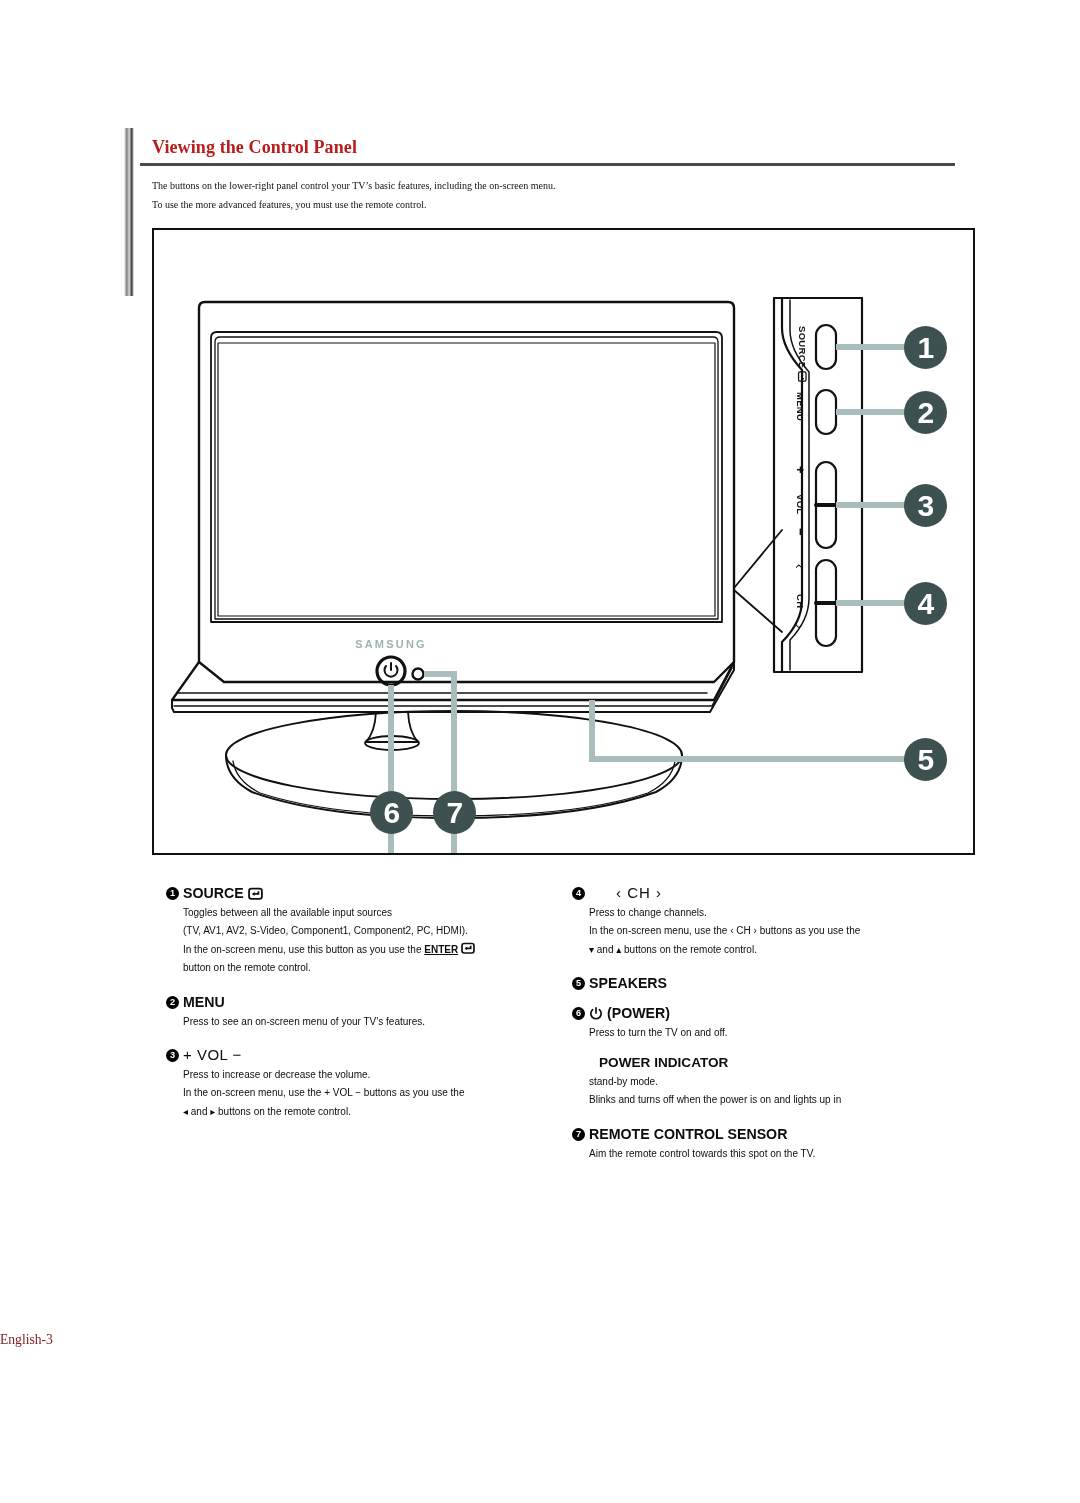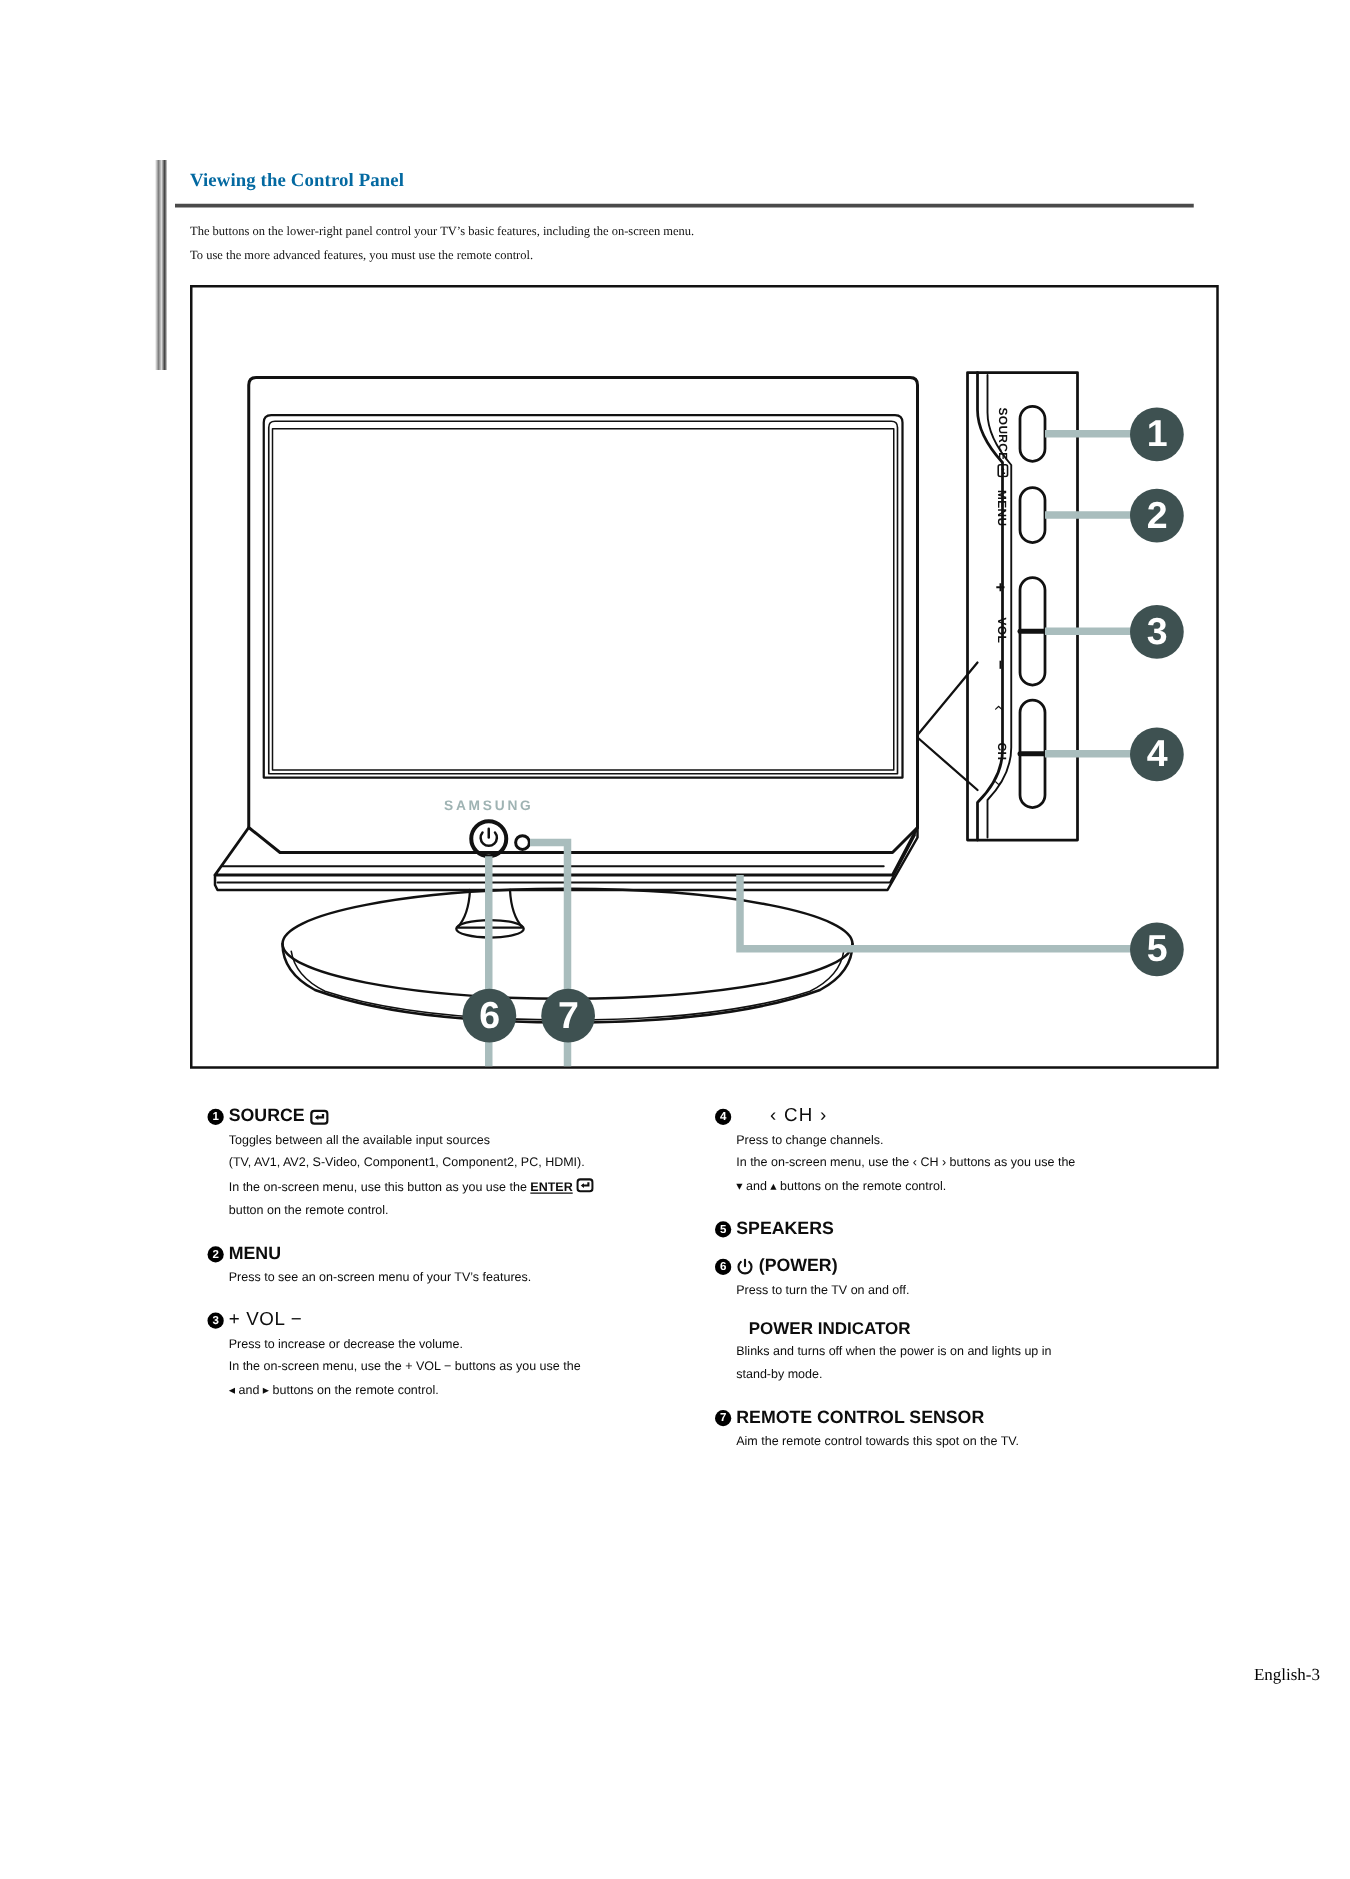--- a/index.html
+++ b/index.html
@@ -24,23 +24,23 @@
     width: 10px;
     height: 168px;
     background: linear-gradient(to right, #ffffff 0%, #7f7f7f 28%, #d9d9d9 52%, #3a3a3a 78%, #ffffff 100%);
   }
   .title {
     position: absolute;
     left: 152px;
     top: 137px;
     font-family: "Liberation Serif", serif;
     font-weight: bold;
-    font-size: 15px;
+    font-size: 18px;
     letter-spacing: 0.1px;
-    color: #0369a1;
+    color: #b91c1c;
   }
   .title-rule {
     position: absolute;
     left: 140px;
     top: 163px;
     width: 815px;
     height: 3px;
     background: #4a4a4a;
   }
   .intro {
@@ -153,24 +153,24 @@
   
   .enter-ico { display: inline-block; vertical-align: -2px; }
   .power-ico { display: inline-block; vertical-align: -2px; }
 
   
   .footer {
     position: absolute;
     left: 0;
     top: 1332px;
     width: 1056px;
-    text-align: right;
+    text-align: left;
     font-family: "Liberation Serif", serif;
     font-size: 13.6px;
-    color: #000000;
+    color: #7f1d1d;
   }
 </style>
 </head>
 <body>
 
 <div class="left-rule"></div>
 <div class="title">Viewing the Control Panel</div>
 <div class="title-rule"></div>
 <div class="intro">
   <div>The buttons on the lower-right panel control your TV’s basic features, including the on-screen menu.</div>
@@ -344,22 +344,22 @@
         <path d="M 3.6 3.6 a 5.2 5.2 0 1 0 6.8 0" fill="none" stroke="#111" stroke-width="1.7" stroke-linecap="round"></path>
       </svg>
       <span>(POWER)</span>
     </div>
     <div class="item-body">Press to turn the TV on and off.</div>
   </div>
 
   <div class="item">
     <div class="sub-head">POWER INDICATOR</div>
     <div class="item-body">
+      <div>stand-by mode.</div>
       <div>Blinks and turns off when the power is on and lights up in</div>
-      <div>stand-by mode.</div>
     </div>
   </div>
 
   <div class="item">
     <div class="item-head spaced">
       <span class="bullet-num">7</span>
       <span>REMOTE CONTROL SENSOR</span>
     </div>
     <div class="item-body">Aim the remote control towards this spot on the TV.</div>
   </div>

